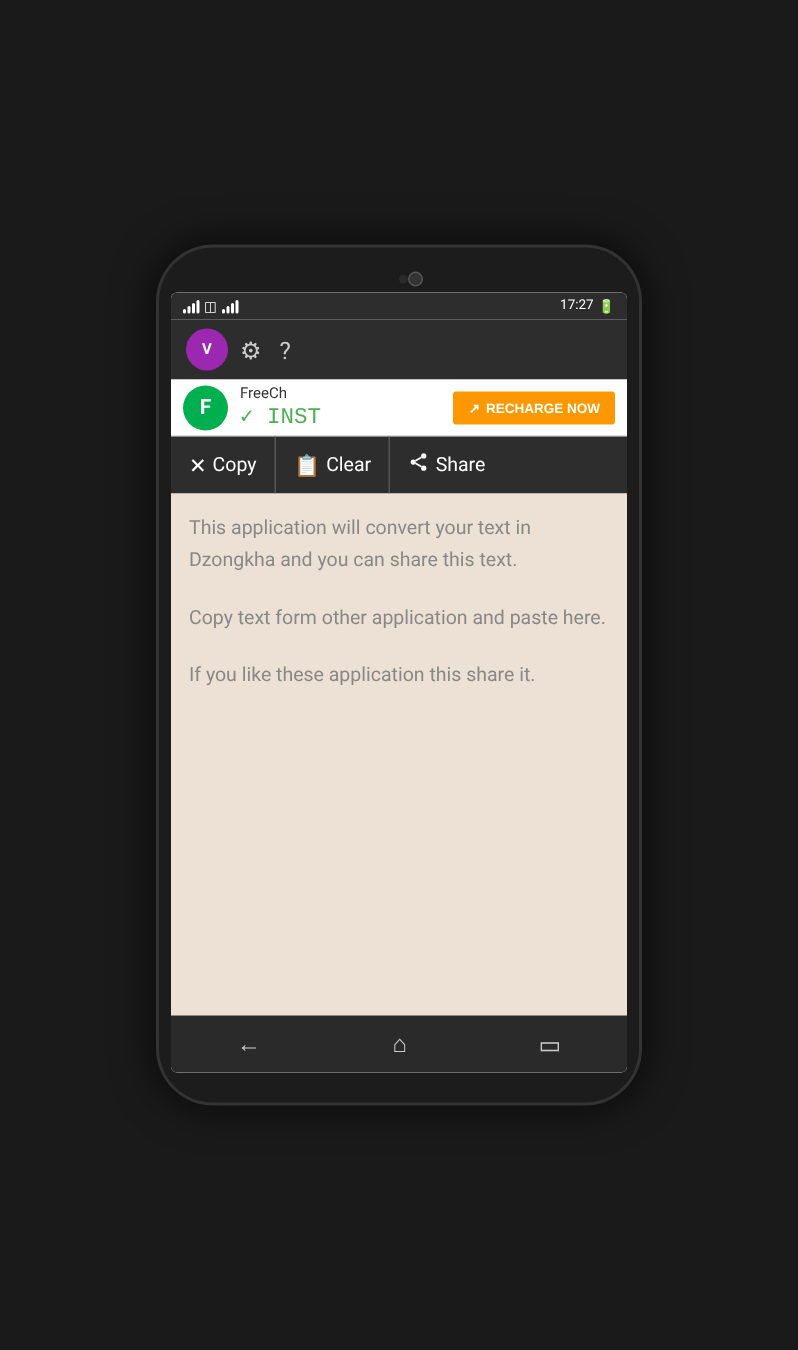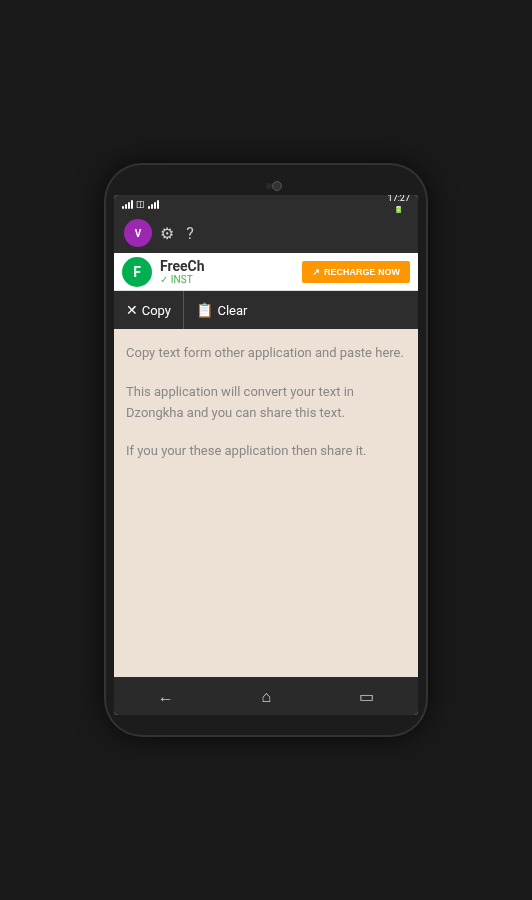--- a/index.html
+++ b/index.html
@@ -64,21 +64,20 @@
     .status-left {
       display: flex;
       gap: 3px;
       align-items: center;
     }
     .status-right {
       display: flex;
       gap: 3px;
       align-items: center;
       font-size: 9px;
-      flex-direction: column;
     }
     .bar-icon {
       display: flex;
       gap: 1px;
       align-items: flex-end;
     }
     .bar-icon span {
       background: white;
       width: 2px;
       border-radius: 1px;
@@ -139,26 +138,27 @@
       color: white;
       font-size: 14px;
       font-weight: bold;
     }
     .ad-text {
       flex: 1;
       font-size: 9px;
       color: #333;
     }
     .ad-text .ad-name {
-      font-size: 14px;
-      font-weight: bold;
+      font-size: 10px;
+      font-weight: normal;
     }
     .ad-text .ad-install {
       color: #4caf50;
-      font-size: 10px;
+      font-size: 15px;
+      font-family: Liberation Mono, monospace;
     }
     .recharge-btn {
       background: #ff9800;
       color: white;
       border: none;
       padding: 6px 10px;
       font-size: 9px;
       font-weight: bold;
       display: flex;
       align-items: center;
@@ -282,27 +282,40 @@
 
     <div class="toolbar">
       <div class="toolbar-btn">
         <span class="icon">✕</span>
         <span>Copy</span>
       </div>
       <div class="toolbar-btn">
         <span class="icon">📋</span>
         <span>Clear</span>
       </div>
+      <div class="toolbar-btn">
+        <span class="icon">
+          
+          <svg width="14" height="14" viewBox="0 0 24 24" fill="white">
+            <circle cx="18" cy="5" r="3"></circle>
+              <circle cx="6" cy="12" r="3"></circle>
+              <circle cx="18" cy="19" r="3"></circle>
+            <line x1="8.59" y1="13.51" x2="15.42" y2="17.49" stroke="white" stroke-width="2"></line>
+            <line x1="15.41" y1="6.51" x2="8.59" y2="10.49" stroke="white" stroke-width="2"></line>
+          </svg>
+        </span>
+        <span>Share</span>
+      </div>
     </div>
 
     <div class="content-area">
       <div class="content-text">
+        <p>This application will convert your text in Dzongkha and you can share this text.</p>
         <p>Copy text form other application and paste here.</p>
-        <p>This application will convert your text in Dzongkha and you can share this text.</p>
-        <p>If you your these application then share it.</p>
+        <p>If you like these application this share it.</p>
       </div>
     </div>
 
     <div class="nav-bar">
       <span class="nav-btn">←</span>
       <span class="nav-btn">⌂</span>
       <span class="nav-btn">▭</span>
     </div>
 
   </div>

